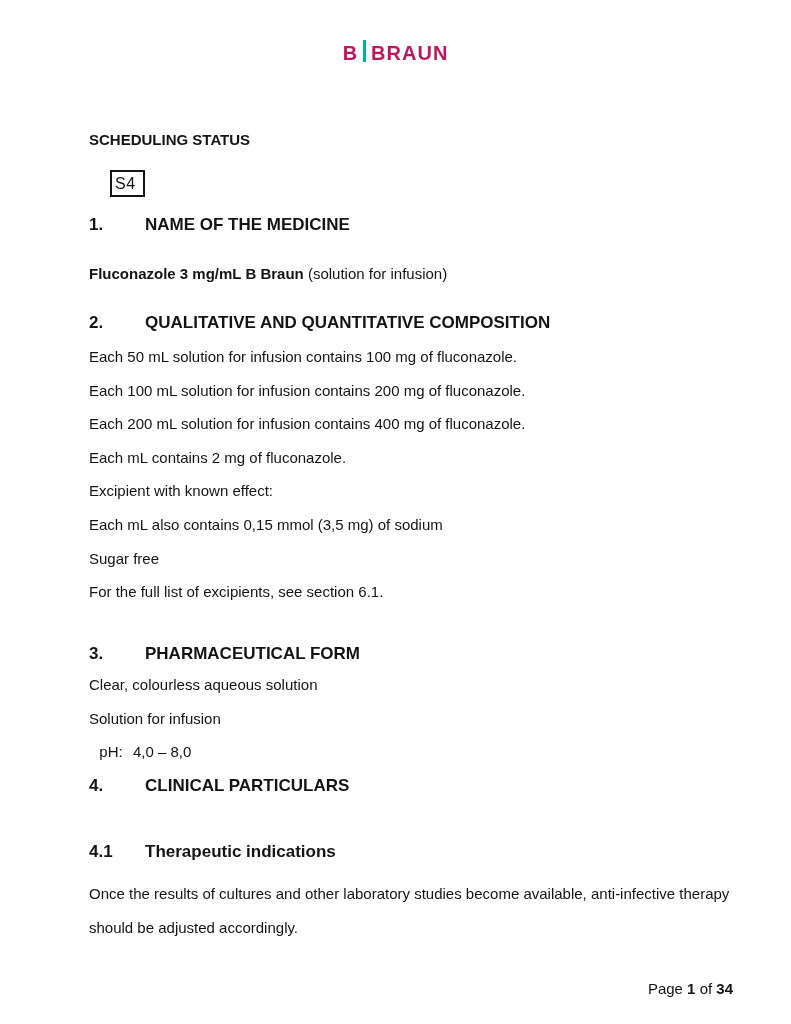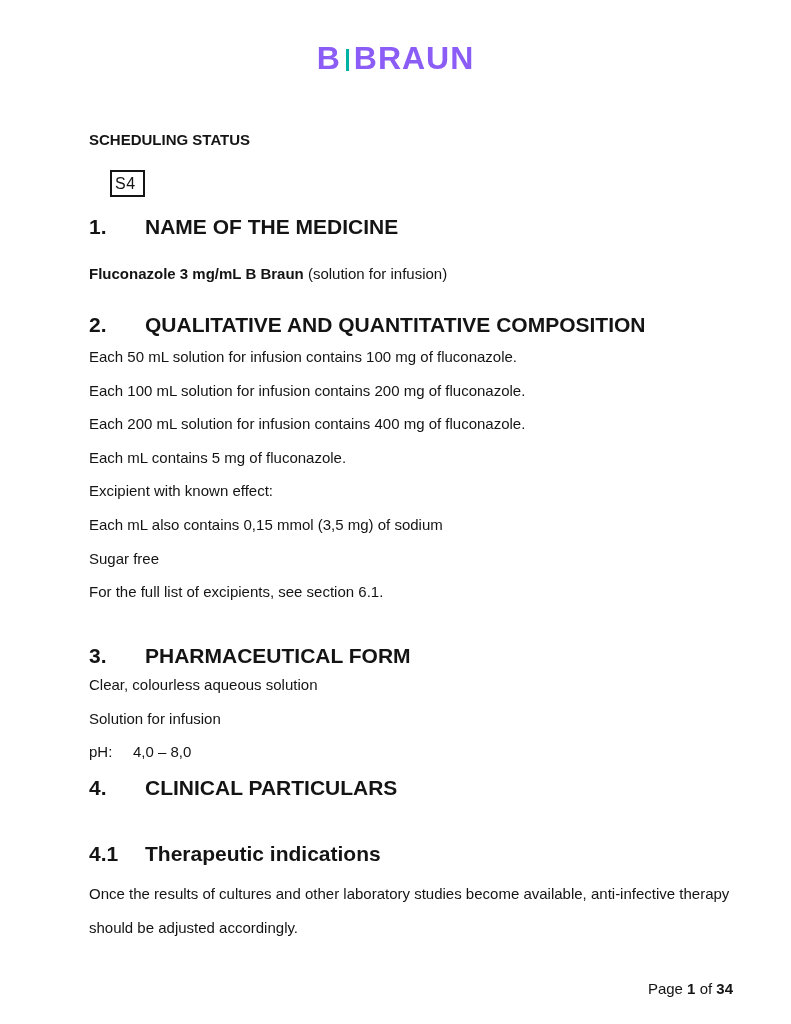--- a/index.html
+++ b/index.html
@@ -15,39 +15,39 @@
   }
 
   
   .logo {
     position: absolute;
     top: 40px;
     left: 0;
     right: 0;
     text-align: center;
     font-weight: bold;
-    font-size: 32px;
+    font-size: 20px;
     letter-spacing: 1px;
-    color: #8b5cf6;
+    color: #be185d;
     user-select: none;
   }
   .logo-bar {
     display: inline-block;
     width: 3px;
     height: 22px;
     background: #00B2A2;
     margin: 0 5px;
     vertical-align: -2px;
   }
 
   
   .abs { position: absolute; left: 89px; font-size: 15px; line-height: 19px; }
   .bold { font-weight: bold; }
 
-  .heading { position: absolute; left: 89px; font-size: 21px; font-weight: bold; white-space: nowrap; }
+  .heading { position: absolute; left: 89px; font-size: 17px; font-weight: bold; white-space: nowrap; }
   .hnum { display: inline-block; width: 56px; font-weight: bold; }
 
   
   .schedule-box {
     position: absolute;
     left: 110px;
     top: 170px;
     width: 28px;
     height: 23px;
     border: 2px solid #141414;
@@ -62,21 +62,21 @@
   .group p { margin: 0; height: 33.6px; line-height: 33.6px; white-space: nowrap; }
 
   .wrap-para {
     position: absolute;
     left: 89px;
     font-size: 15px;
     line-height: 33.6px;
     white-space: pre-line;
   }
 
-  .ph-label { display: inline-block; width: 44px; }
+  .ph-label { display: inline-block; width: 44px; text-align: center; }
 
   .footer {
     position: absolute;
     top: 941px;
     right: 58px;
     font-size: 15px;
     white-space: nowrap;
     margin-top: 39px;
   }
   .footer .num { font-weight: bold; }
@@ -101,21 +101,21 @@
     <span>(solution for infusion)</span>
   </div>
 
   <div class="heading" style="top:313px;">
     <span class="hnum">2.</span><span>QUALITATIVE AND QUANTITATIVE COMPOSITION</span>
   </div>
   <div class="group" style="top:340px;">
     <p>Each 50 mL solution for infusion contains 100 mg of fluconazole.</p>
     <p>Each 100 mL solution for infusion contains 200 mg of fluconazole.</p>
     <p>Each 200 mL solution for infusion contains 400 mg of fluconazole.</p>
-    <p>Each mL contains 5 mg of fluconazole.</p>
+    <p>Each mL contains 2 mg of fluconazole.</p>
     <p>Excipient with known effect:</p>
     <p>Each mL also contains 0,15 mmol (3,5 mg) of sodium</p>
     <p>Sugar free</p>
     <p>For the full list of excipients, see section 6.1.</p>
   </div>
 
   <div class="heading" style="top:644px;">
     <span class="hnum">3.</span><span>PHARMACEUTICAL FORM</span>
   </div>
   <div class="group" style="top:668px;">

